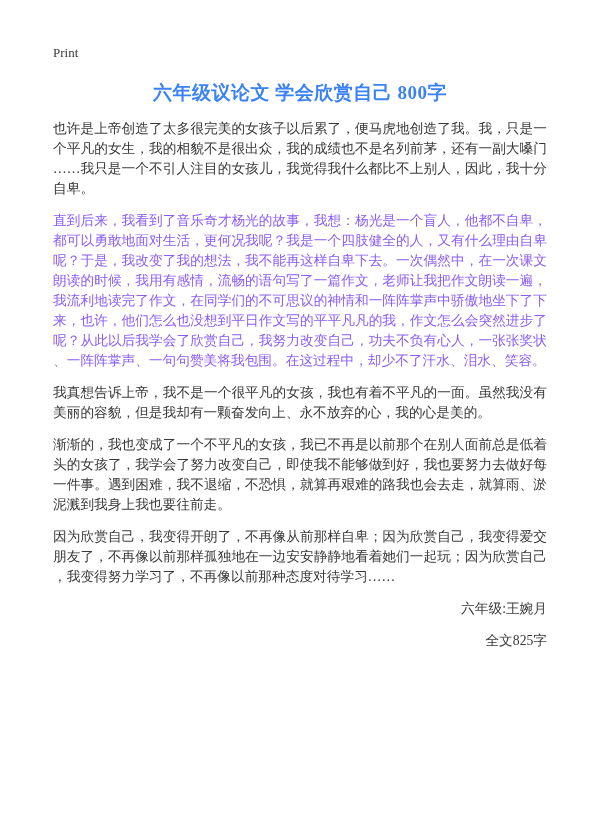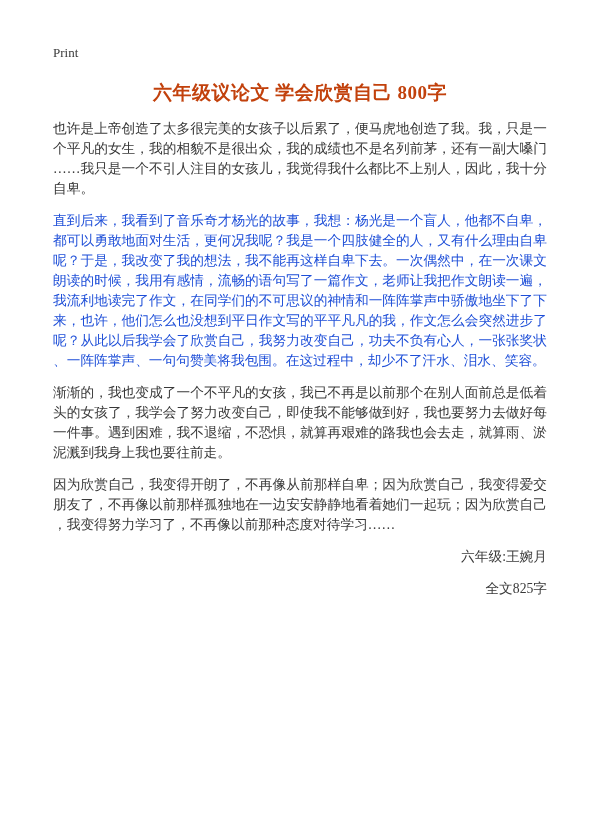--- a/index.html
+++ b/index.html
@@ -60,26 +60,27 @@
 </style>
 </head>
 <body>
 
 <div class="page" style="background: rgb(255, 255, 255);">
 
   <div class="print-link">Print</div>
 
   <div class="doc">
 
-    <h1 class="essay-title" style="color: #c2410c;">六年级议论文 学会欣赏自己 800字</h1>
+    <h1 class="essay-title" style="color: #3b82f6;">六年级议论文 学会欣赏自己 800字</h1>
 
     <p style="color: rgb(56, 56, 56);">也许是上帝创造了太多很完美的女孩子以后累了，便马虎地创造了我。我，只是一个平凡的女生，我的相貌不是很出众，我的成绩也不是名列前茅，还有一副大嗓门……我只是一个不引人注目的女孩儿，我觉得我什么都比不上别人，因此，我十分自卑。</p>
 
-    <p style="color: #1d4ed8;">直到后来，我看到了音乐奇才杨光的故事，我想：杨光是一个盲人，他都不自卑，都可以勇敢地面对生活，更何况我呢？我是一个四肢健全的人，又有什么理由自卑呢？于是，我改变了我的想法，我不能再这样自卑下去。一次偶然中，在一次课文朗读的时候，我用有感情，流畅的语句写了一篇作文，老师让我把作文朗读一遍，我流利地读完了作文，在同学们的不可思议的神情和一阵阵掌声中骄傲地坐下了下来，也许，他们怎么也没想到平日作文写的平平凡凡的我，作文怎么会突然进步了呢？从此以后我学会了欣赏自己，我努力改变自己，功夫不负有心人，一张张奖状、一阵阵掌声、一句句赞美将我包围。在这过程中，却少不了汗水、泪水、笑容。</p>
+    <p style="color: #8b5cf6;">直到后来，我看到了音乐奇才杨光的故事，我想：杨光是一个盲人，他都不自卑，都可以勇敢地面对生活，更何况我呢？我是一个四肢健全的人，又有什么理由自卑呢？于是，我改变了我的想法，我不能再这样自卑下去。一次偶然中，在一次课文朗读的时候，我用有感情，流畅的语句写了一篇作文，老师让我把作文朗读一遍，我流利地读完了作文，在同学们的不可思议的神情和一阵阵掌声中骄傲地坐下了下来，也许，他们怎么也没想到平日作文写的平平凡凡的我，作文怎么会突然进步了呢？从此以后我学会了欣赏自己，我努力改变自己，功夫不负有心人，一张张奖状、一阵阵掌声、一句句赞美将我包围。在这过程中，却少不了汗水、泪水、笑容。</p>
 
+    <p style="color: rgb(56, 56, 56);">我真想告诉上帝，我不是一个很平凡的女孩，我也有着不平凡的一面。虽然我没有美丽的容貌，但是我却有一颗奋发向上、永不放弃的心，我的心是美的。</p>
 
     <p style="color: rgb(56, 56, 56);">渐渐的，我也变成了一个不平凡的女孩，我已不再是以前那个在别人面前总是低着头的女孩了，我学会了努力改变自己，即使我不能够做到好，我也要努力去做好每一件事。遇到困难，我不退缩，不恐惧，就算再艰难的路我也会去走，就算雨、淤泥溅到我身上我也要往前走。</p>
 
     <p style="color: rgb(56, 56, 56);">因为欣赏自己，我变得开朗了，不再像从前那样自卑；因为欣赏自己，我变得爱交朋友了，不再像以前那样孤独地在一边安安静静地看着她们一起玩；因为欣赏自己，我变得努力学习了，不再像以前那种态度对待学习……</p>
 
 
     <p class="meta" style="color: rgb(56, 56, 56);">六年级:王婉月</p>
 
     <p class="meta word-count" style="color: rgb(56, 56, 56);">全文825字</p>
 

